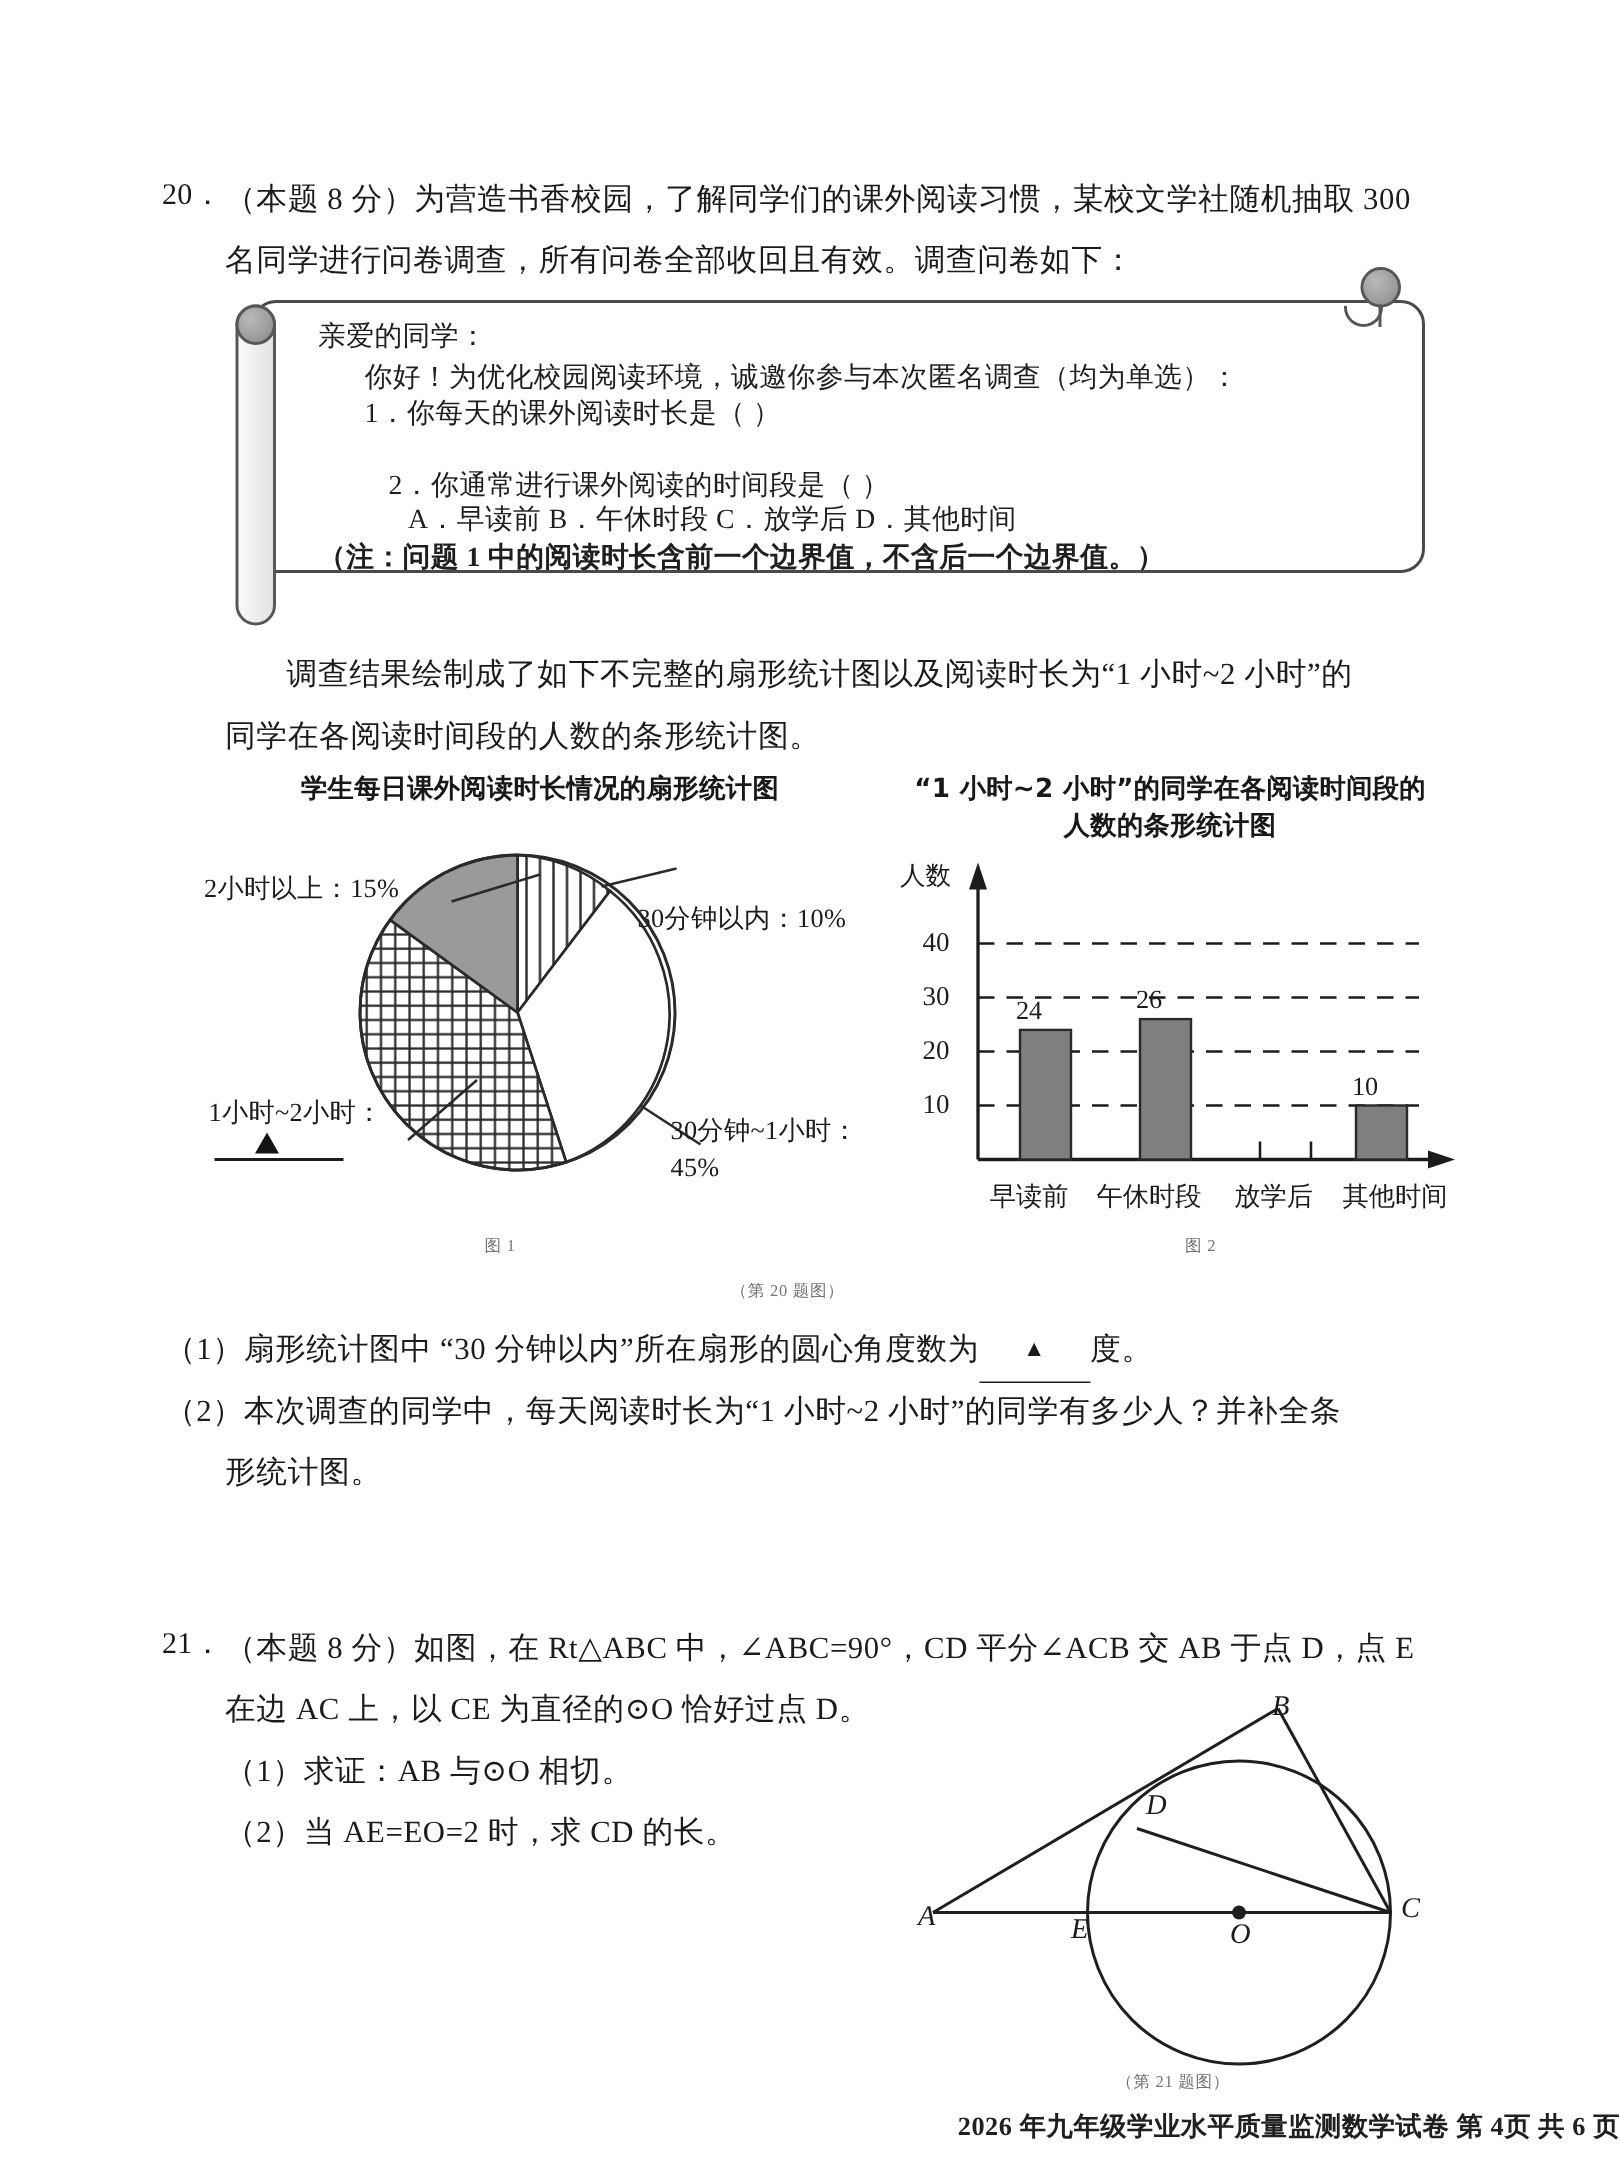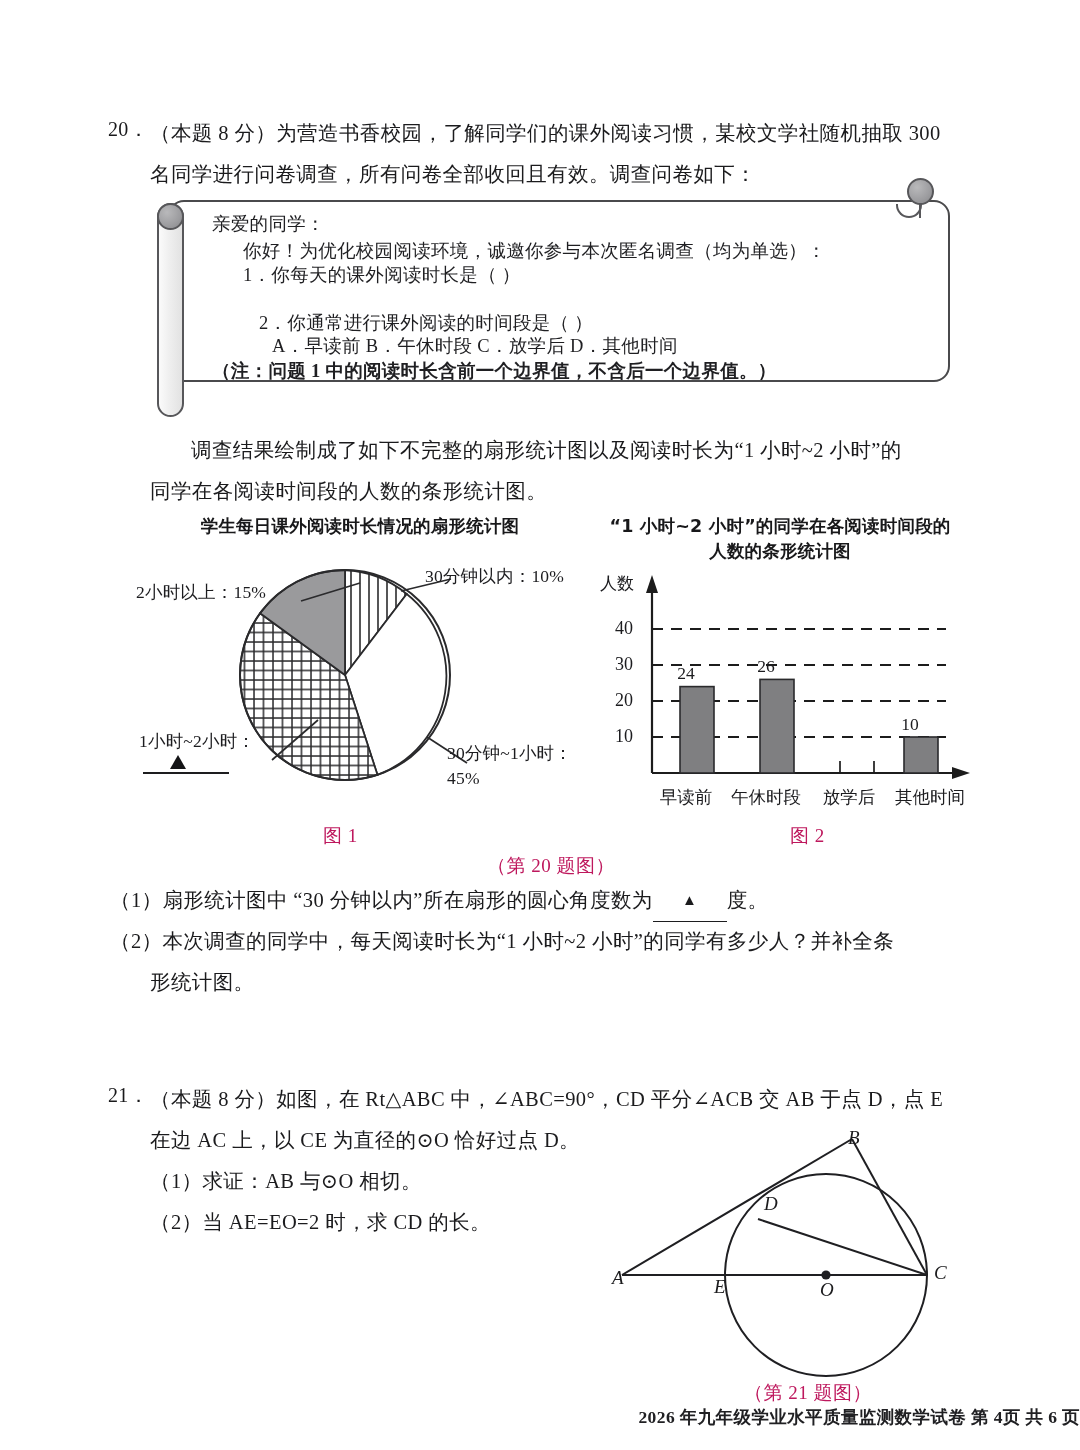--- a/index.html
+++ b/index.html
@@ -117,23 +117,23 @@
     font-family: "DejaVu Sans", "Liberation Sans", sans-serif;
     font-weight: bold;
     font-size: 17.5px;
     letter-spacing: 0.2px;
     text-align: center;
     color: #18181a;
     line-height: 25px;
   }
   .fig-cap {
     position: absolute;
-    font-size: 19px;
+    font-size: 11px;
     letter-spacing: .5px;
-    color: #be185d;
+    color: #737373;
   }
   .pie-label {
     position: absolute;
     font-size: 17.5px;
     letter-spacing: .2px;
     color: #1c1c1f;
     white-space: nowrap;
     line-height: 24px;
   }
   .blank-line {
@@ -249,21 +249,21 @@
     <path d="M130,110 L45.07,48.25 A105,105 0 0,1 130,5 Z" fill="#9a9a9c" stroke="#2a2a2c" stroke-width="1.8"></path>
     <circle cx="130" cy="110" r="105" fill="none" stroke="#2a2a2c" stroke-width="2"></circle>
 
     <line x1="86" y1="36" x2="145" y2="18" stroke="#2a2a2c" stroke-width="1.7"></line>
     <line x1="186" y1="26" x2="236" y2="14" stroke="#2a2a2c" stroke-width="1.7"></line>
     <line x1="212" y1="172" x2="252" y2="198" stroke="#2a2a2c" stroke-width="1.7"></line>
     <line x1="57" y1="195" x2="103" y2="155" stroke="#2a2a2c" stroke-width="1.7"></line>
   </svg>
 
   <div class="pie-label" style="left:136px; top:580px;">2小时以上：15%</div>
-  <div class="pie-label" style="left:425px; top:564px;">30分钟以内：10%</div>
+  <div class="pie-label" style="left:425px; top:600px;">30分钟以内：10%</div>
   <div class="pie-label" style="left:447px; top:741px;">30分钟~1小时：</div>
   <div class="pie-label" style="left:447px; top:766px;">45%</div>
   <div class="pie-label" style="left:139px; top:729px;">1小时~2小时：</div>
   <div class="tri" style="left:170px; top:755px;"></div>
   <div class="blank-line" style="left:143px; top:772px;"></div>
 
   <div class="fig-cap" style="left:323px; top:823px;">图 1</div>
 
   <div class="chart-title" style="left:592px; top:514px; width:376px;">“1 小时~2 小时”的同学在各阅读时间段的</div>
   <div class="chart-title" style="left:592px; top:539px; width:376px;">人数的条形统计图</div>

